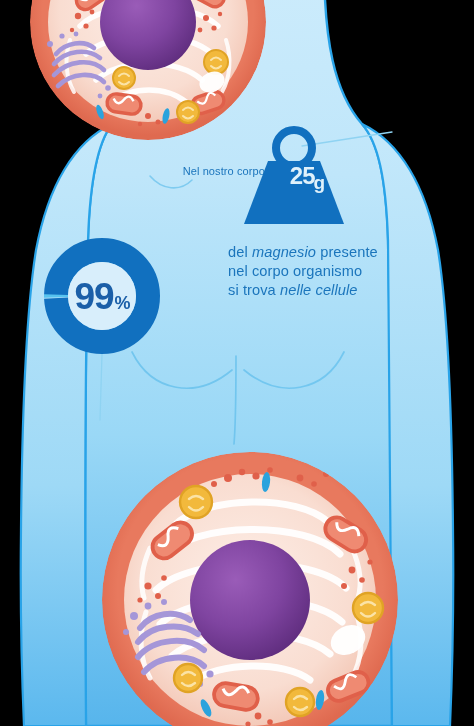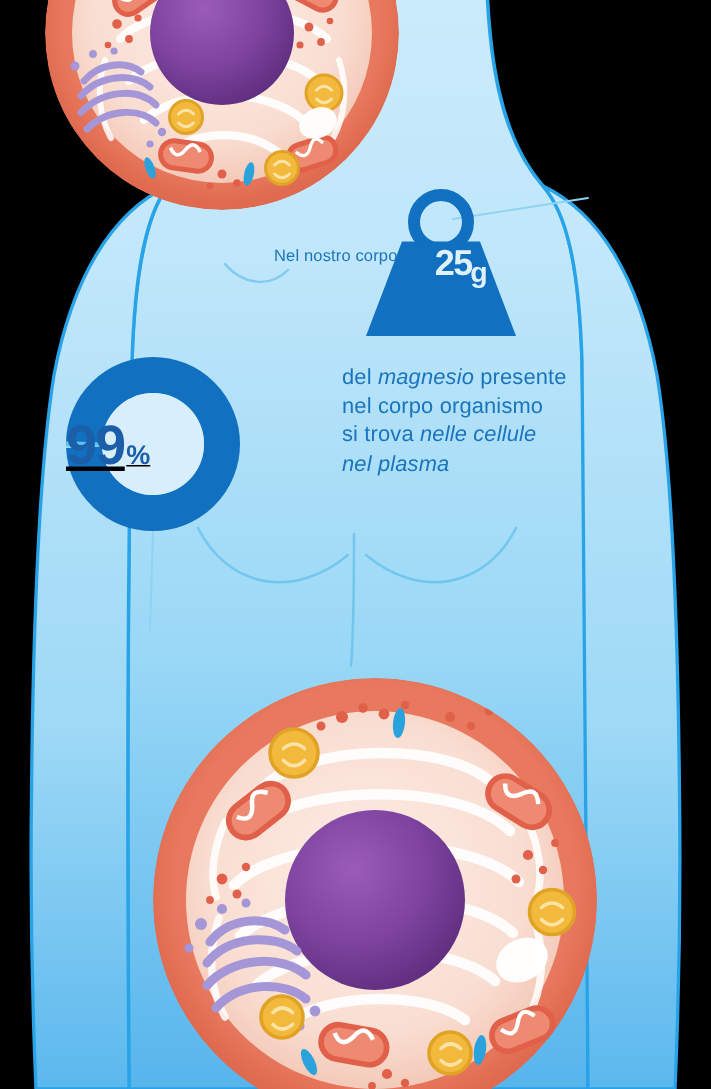--- a/index.html
+++ b/index.html
@@ -10,21 +10,21 @@
 
   .txt{position:absolute;color:#1b75bc;letter-spacing:.1px;}
   #body-text-1{left:110px;top:162px;width:155px;text-align:right;
       font-size:11px;line-height:19.5px;font-weight:400;}
   #body-text-2{left:188px;top:243px;width:185px;text-align:left;
       font-size:14.6px;line-height:19.2px;font-weight:400;margin-left:40px;}
   .it{font-style:italic;}
 
   #pct-wrap{position:absolute;left:44px;top:238px;width:116px;height:116px;}
   #pct-label{position:absolute;left:0;top:0;width:116px;height:116px;
-      display:flex;align-items:center;text-decoration:underline;}
+      display:flex;align-items:center;justify-content:center;}
   #pct-num{font-size:37px;font-weight:700;color:#1b5fa8;line-height:1;
       letter-spacing:-1px;}
   #pct-sym{font-size:18px;font-weight:700;color:#1b5fa8;line-height:1;
       position:relative;top:7px;left:1px;}
 
   #weight-num{position:absolute;left:262px;top:164px;width:92px;
       text-align:center;color:#dff1fb;line-height:1;}
   #w-big{font-size:24px;font-weight:700;letter-spacing:-1px;}
   #w-unit{font-size:19px;font-weight:700;position:relative;top:5px;left:-1px;}
 </style>
@@ -323,16 +323,15 @@
     <div id="pct-label">
       <span id="pct-num">99</span>
         <span id="pct-sym">%</span>
     </div>
   </div>
 
   <div class="txt" id="body-text-2">
     <div><span>del </span><span class="it">magnesio</span><span> presente</span></div>
     <div>nel corpo organismo</div>
     <div><span>si trova </span><span class="it">nelle cellule</span></div>
-    <div class="it">nel plasma</div>
   </div>
 
 </div>
 
 </body></html>

